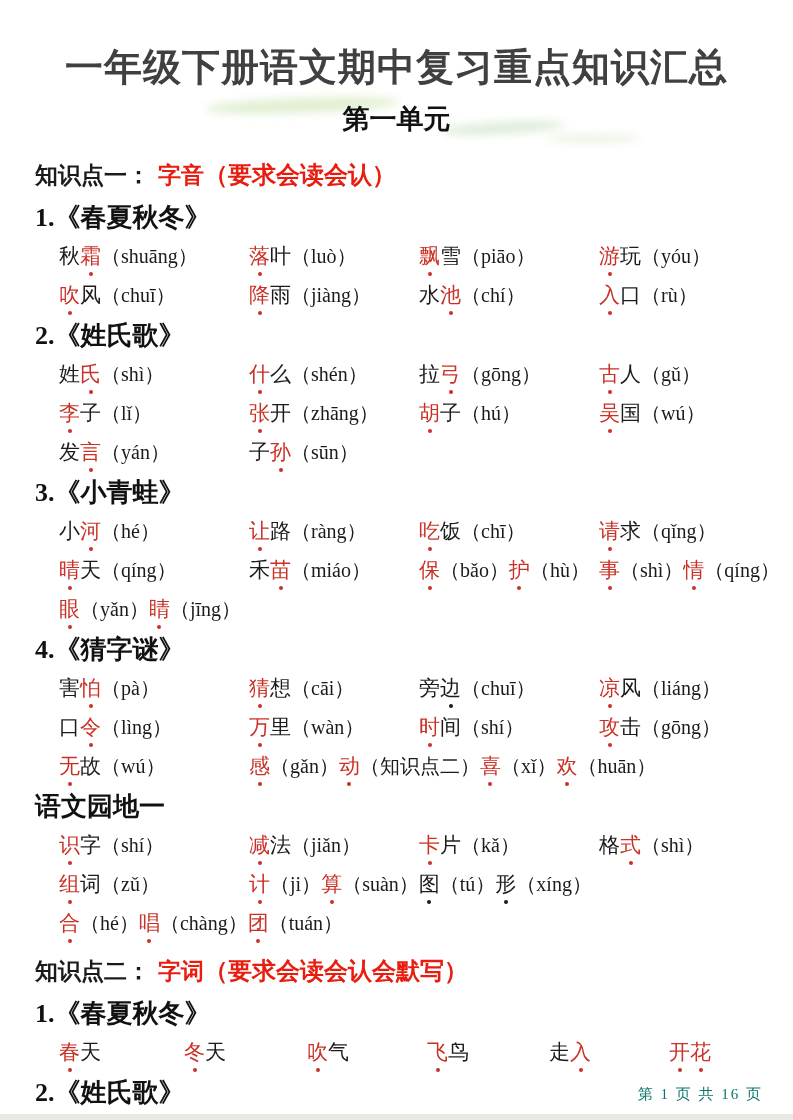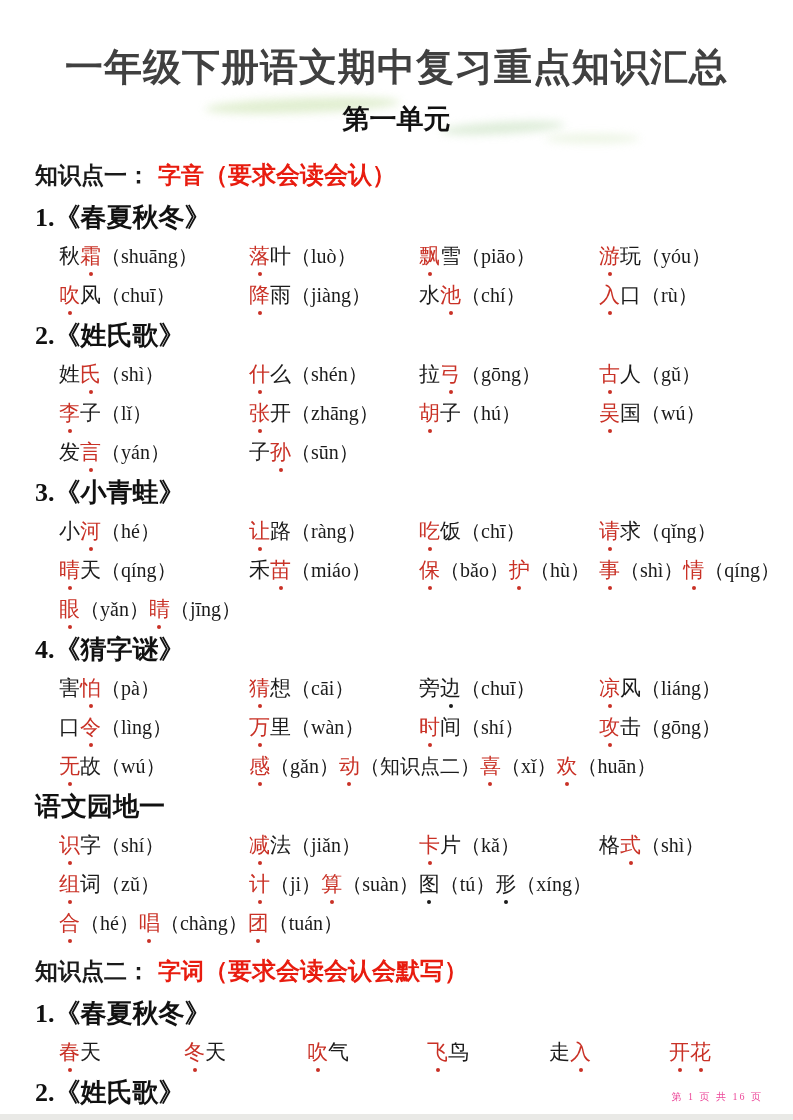--- a/index.html
+++ b/index.html
@@ -48,21 +48,21 @@
     content:"";position:absolute;left:50%;bottom:-7px;
     transform:translateX(-50%);
     width:4px;height:4px;border-radius:50%;
     background:currentColor;
   }
   .py{font-family:"Liberation Serif","DejaVu Serif",serif;font-size:20px;color:#1b1b1b;}
   .hk,.hn{color:#e81c0f;}
   .footer{
     position:absolute;right:30px;bottom:16px;
     font-family:"Liberation Serif","DejaVu Serif",serif;
-    font-size:10px;color:#ec4899;letter-spacing:2px;
+    font-size:15px;color:#0f766e;letter-spacing:2px;
   }
   .bottom-strip{position:absolute;left:0;bottom:0;width:100%;height:6px;background:#e9e9e6;}
 </style>
 </head>
 <body>
 
 <div class="page">
 
   <h1 class="main-title">一年级下册语文期中复习重点知识汇总</h1>
 

